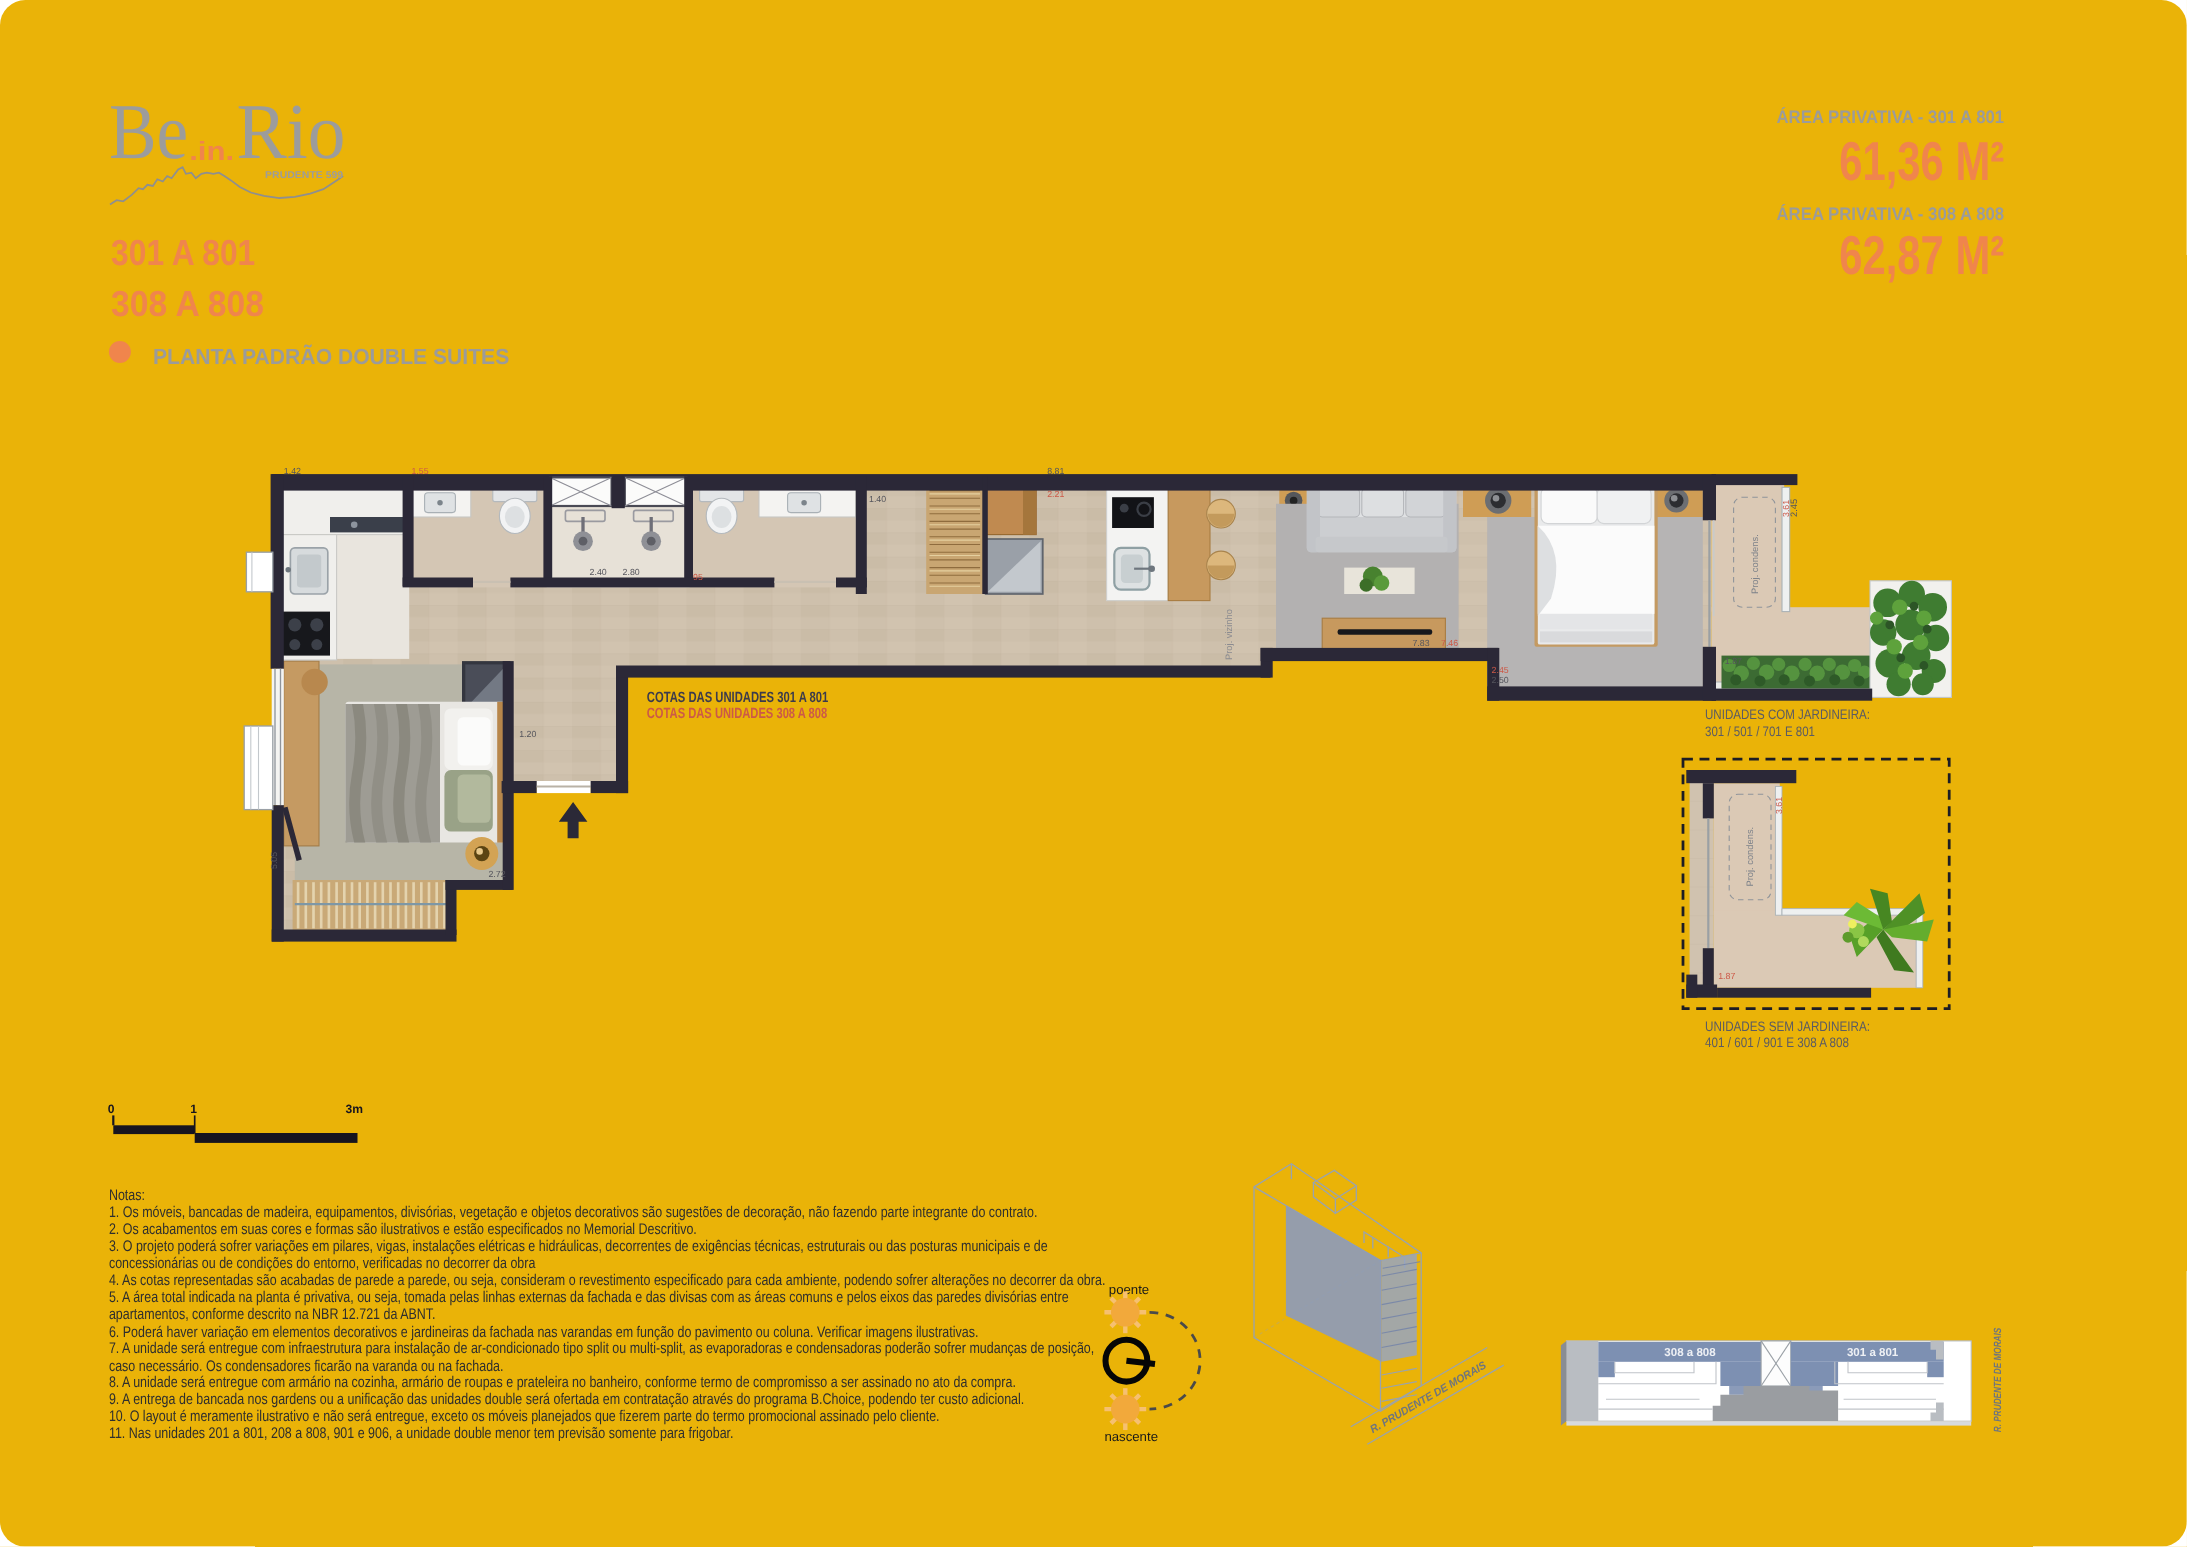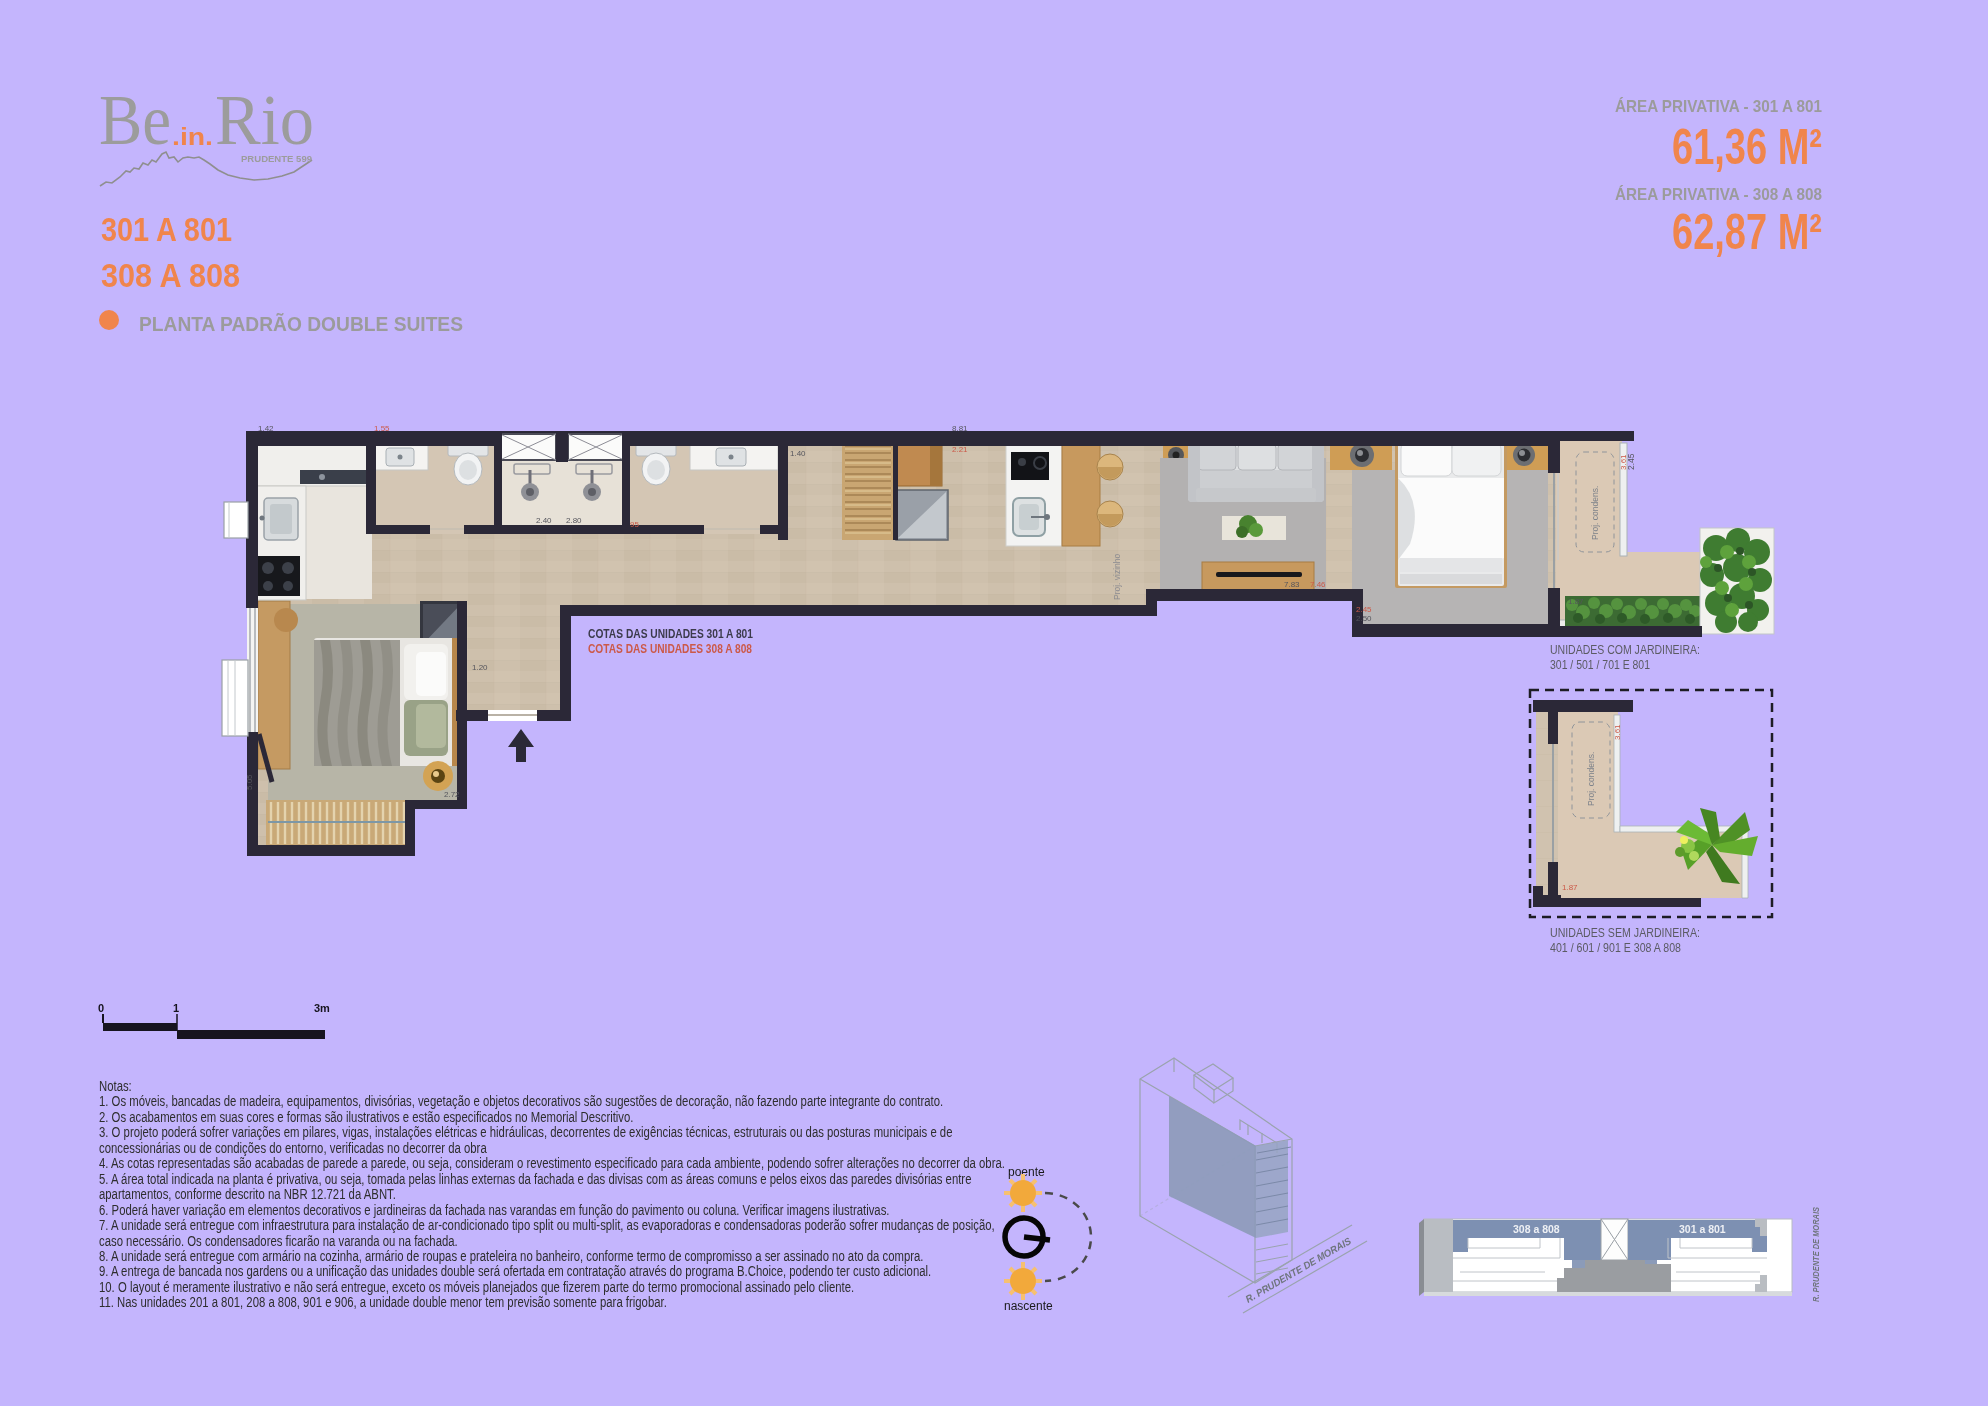--- a/index.html
+++ b/index.html
@@ -1,17 +1,17 @@
 <!DOCTYPE html>
 <html><head>
 <meta charset="utf-8">
 <style>
   html,body{margin:0;padding:0;background:#fff;}
-  #page{position:relative;width:1988px;height:1406px;background:#c4b5fd;overflow:hidden;
-        font-family:"Liberation Sans", sans-serif;}
+  #page{position:relative;width:1988px;height:1406px;background:#eab308;overflow:hidden;
+        font-family:"Liberation Sans", sans-serif;border-radius:23px;}
   .abs{position:absolute;}
 </style>
 </head>
 <body>
 <div id="page">
 
 <svg class="abs" style="left:0;top:0;" width="1988" height="420" viewBox="0 0 1988 420">
 
   <g>
         <text x="99" y="144" font-family="Liberation Serif, serif" font-size="72" fill="#9c9c9c" textLength="72" lengthAdjust="spacingAndGlyphs">Be</text>

